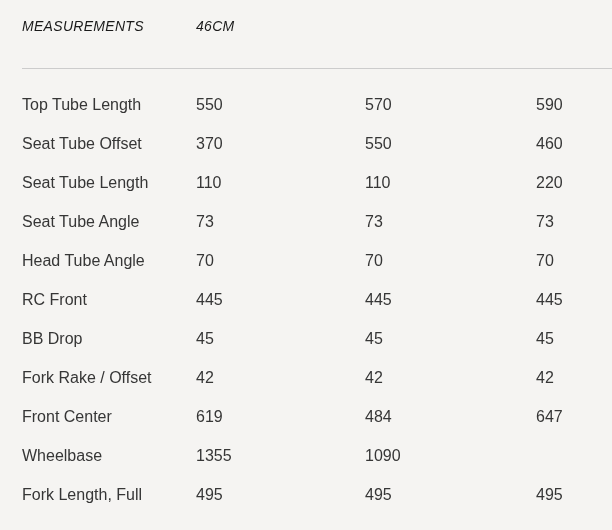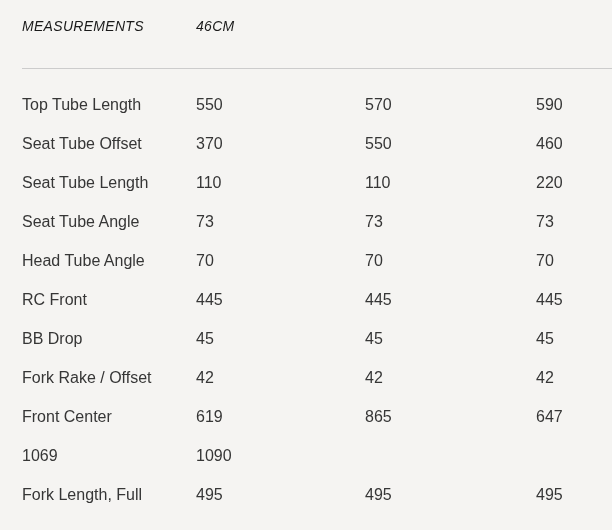--- a/index.html
+++ b/index.html
@@ -116,26 +116,27 @@
   <div class="grid-row data-row">
     <div class="row-label">Fork Rake / Offset</div>
     <div class="row-value">42</div>
     <div class="row-value">42</div>
     <div class="row-value">42</div>
   </div>
 
   <div class="grid-row data-row">
     <div class="row-label">Front Center</div>
     <div class="row-value">619</div>
-    <div class="row-value">865</div>
+    <div class="row-value">484</div>
     <div class="row-value">647</div>
   </div>
 
   <div class="grid-row data-row">
-    <div class="row-value">1069</div>
+    <div class="row-label">Wheelbase</div>
+    <div class="row-value">1355</div>
     <div class="row-value">1090</div>
   </div>
 
   <div class="grid-row data-row">
     <div class="row-label">Fork Length, Full</div>
     <div class="row-value">495</div>
     <div class="row-value">495</div>
     <div class="row-value">495</div>
   </div>
 </div>

